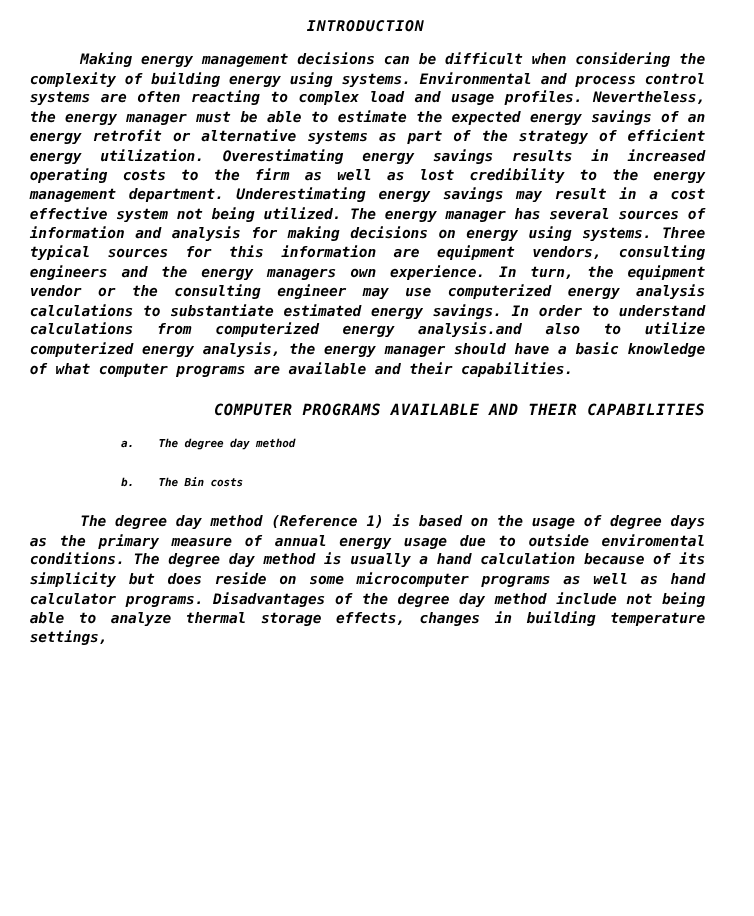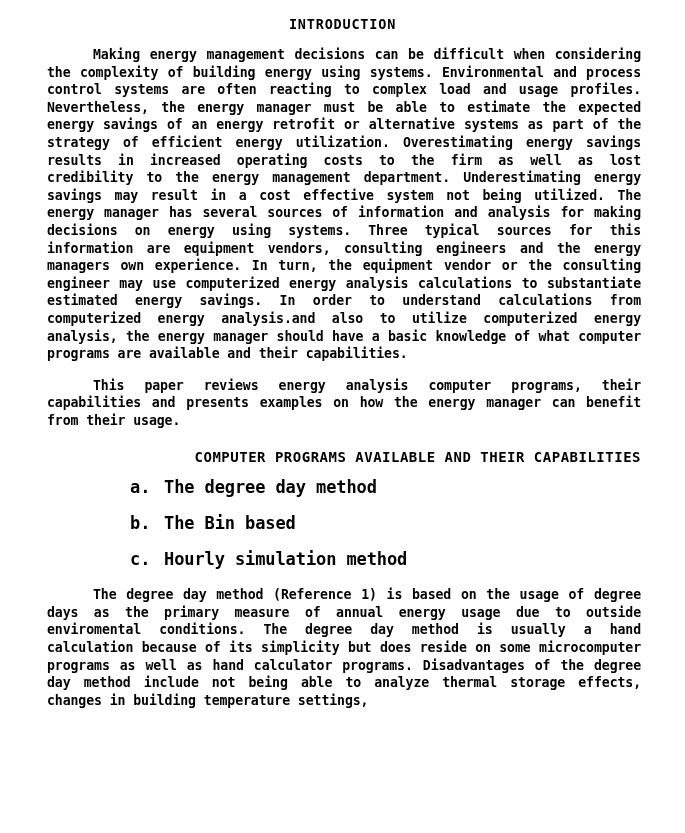--- a/index.html
+++ b/index.html
@@ -12,21 +12,22 @@
     height: 833px;
     font-family: "DejaVu Sans Mono", monospace;
     color: #000000;
     overflow: hidden;
   }
   .page {
     position: relative;
     width: 685px;
     height: 833px;
     box-sizing: border-box;
-    padding: 10px 44px 0 44px;
+    padding: 10px 44px 0 24px;
+    font-style: italic;
   }
   .heading {
     text-align: center;
     font-size: 13.5px;
     letter-spacing: 0.8px;
     font-weight: 700;
     margin: 6px 0 14px 0;
     font-family: "DejaVu Sans Mono", monospace;
   }
   .subheading {
@@ -52,21 +53,21 @@
   }
   p.gap {
     margin-top: 14px;
   }
   .list {
     margin: 14px 0 0 0;
     padding: 0;
     list-style: none;
   }
   .list li {
-    font-size: 17px;
+    font-size: 10px;
     line-height: 17.6px;
     font-weight: 700;
     margin: 0 0 18px 0;
     padding-left: 86px;
     letter-spacing: -0.1px;
     font-family: "DejaVu Sans Mono", monospace;
   }
   .list li .marker {
     display: inline-block;
     width: 34px;
@@ -74,32 +75,28 @@
 </style>
 </head>
 <body>
 
 <div class="page">
 
   <div class="heading">INTRODUCTION</div>
 
   <p class="body indent">Making energy management decisions can be difficult when considering  the complexity of building energy using systems. Environmental and process control systems are often  reacting to complex load and usage profiles.  Nevertheless, the energy manager  must be able to estimate the expected energy savings of an energy retrofit or alternative systems as part  of  the strategy  of  efficient  energy  utilization.  Overestimating energy savings results in increased operating  costs  to  the firm  as  well  as  lost credibility to the energy management department.  Underestimating energy savings may result  in  a cost effective system not being utilized.  The energy manager has   several   sources   of  information  and  analysis  for  making decisions on energy using systems.  Three typical sources for this information are equipment vendors, consulting  engineers and  the  energy  managers  own  experience.   In  turn,  the equipment  vendor  or  the  consulting  engineer  may   use computerized  energy  analysis  calculations  to substantiate estimated   energy   savings.    In   order   to   understand calculations  from  computerized  energy analysis.and also to utilize computerized  energy  analysis,  the  energy  manager should  have  a basic knowledge of what computer programs are available and their capabilities.</p>
 
-  <p class="body indent gap">This paper reviews energy  analysis  computer  programs, their  capabilities  and  presents examples on how the energy manager can benefit from their usage.</p>
 
   <div class="subheading">COMPUTER PROGRAMS AVAILABLE AND THEIR CAPABILITIES</div>
 
 
   <ul class="list">
     <li>
       <span class="marker">a.</span><span>The degree day method</span>
     </li>
     <li>
-      <span class="marker">b.</span><span>The Bin based</span>
-    </li>
-    <li>
-      <span class="marker">c.</span><span>Hourly simulation method</span>
+      <span class="marker">b.</span><span>The Bin costs</span>
     </li>
   </ul>
 
   <p class="body indent gap">The  degree  day  method  (Reference  1) is based on the usage of degree days as the primary measure of annual  energy usage due to outside enviromental conditions.  The degree day method   is   usually   a  hand  calculation  because  of  its simplicity but does reside on some microcomputer programs  as well  as  hand  calculator  programs.   Disadvantages  of the degree day method include not being able to  analyze  thermal storage  effects,  changes  in building temperature settings,</p>
 
 </div>
 
 </body></html>

